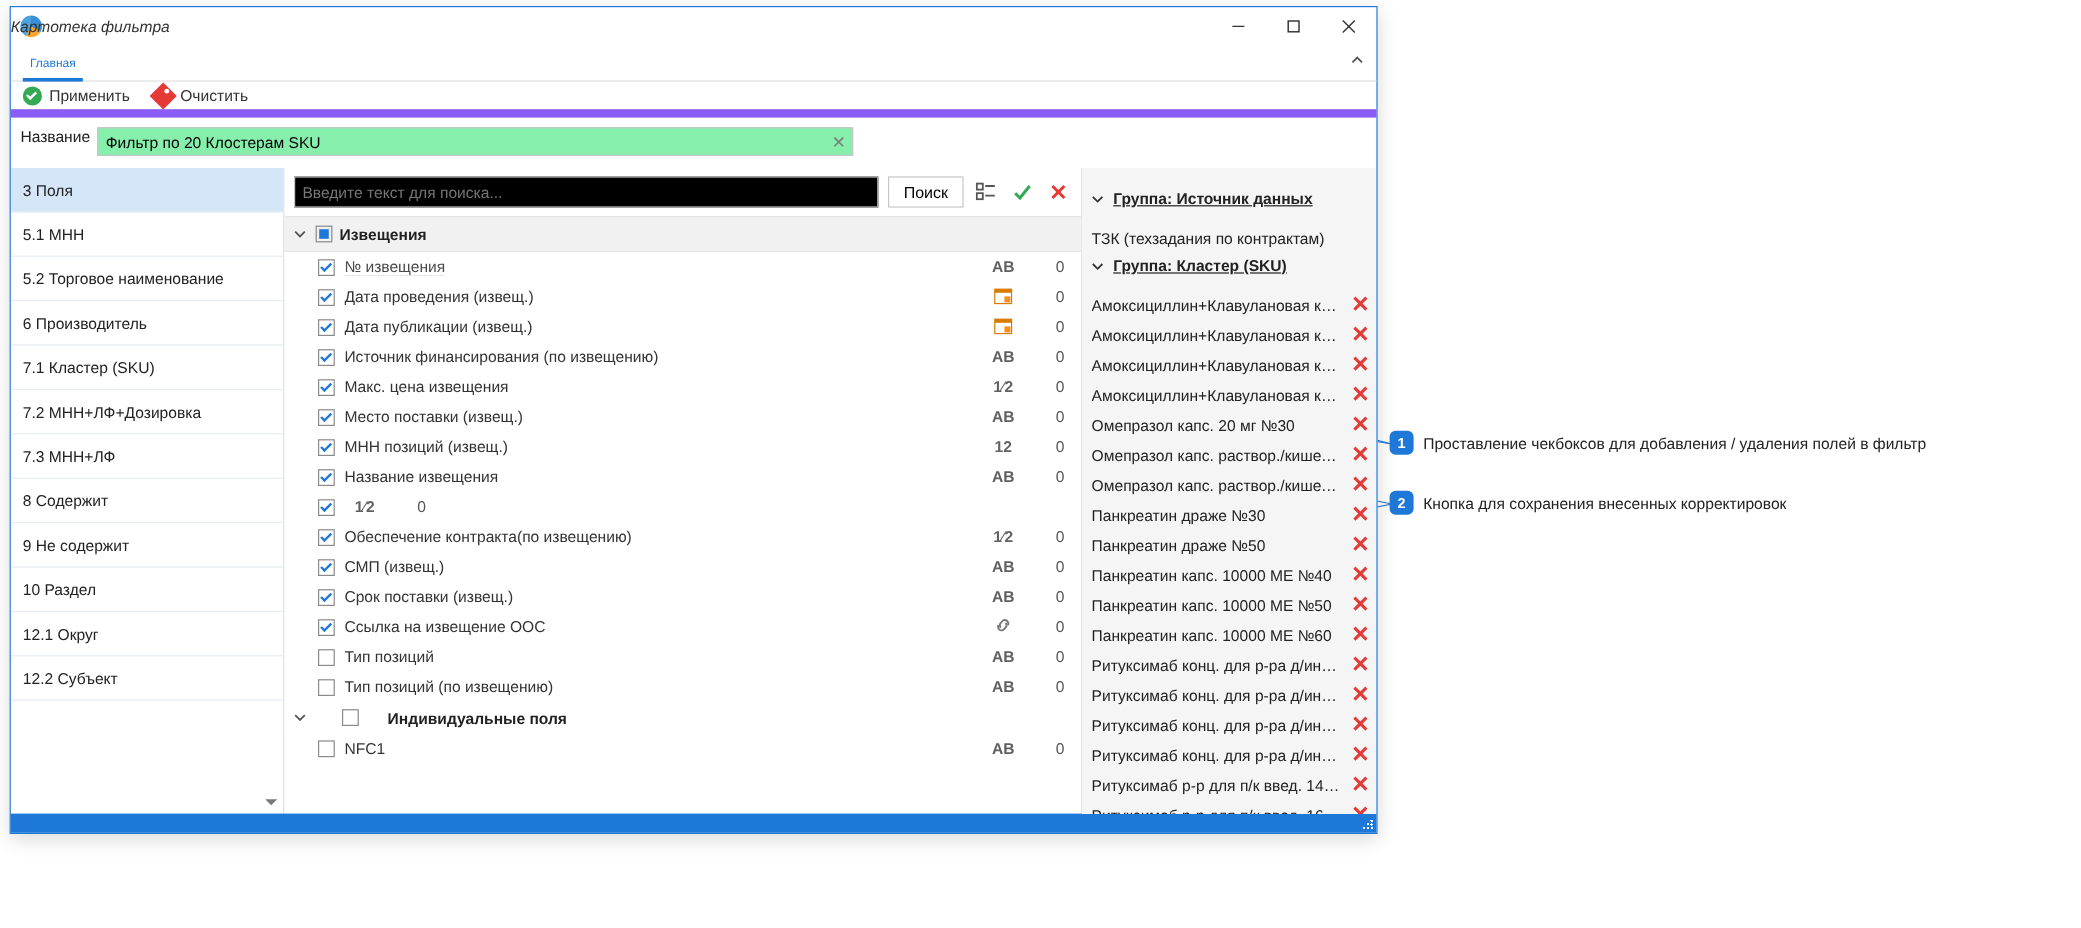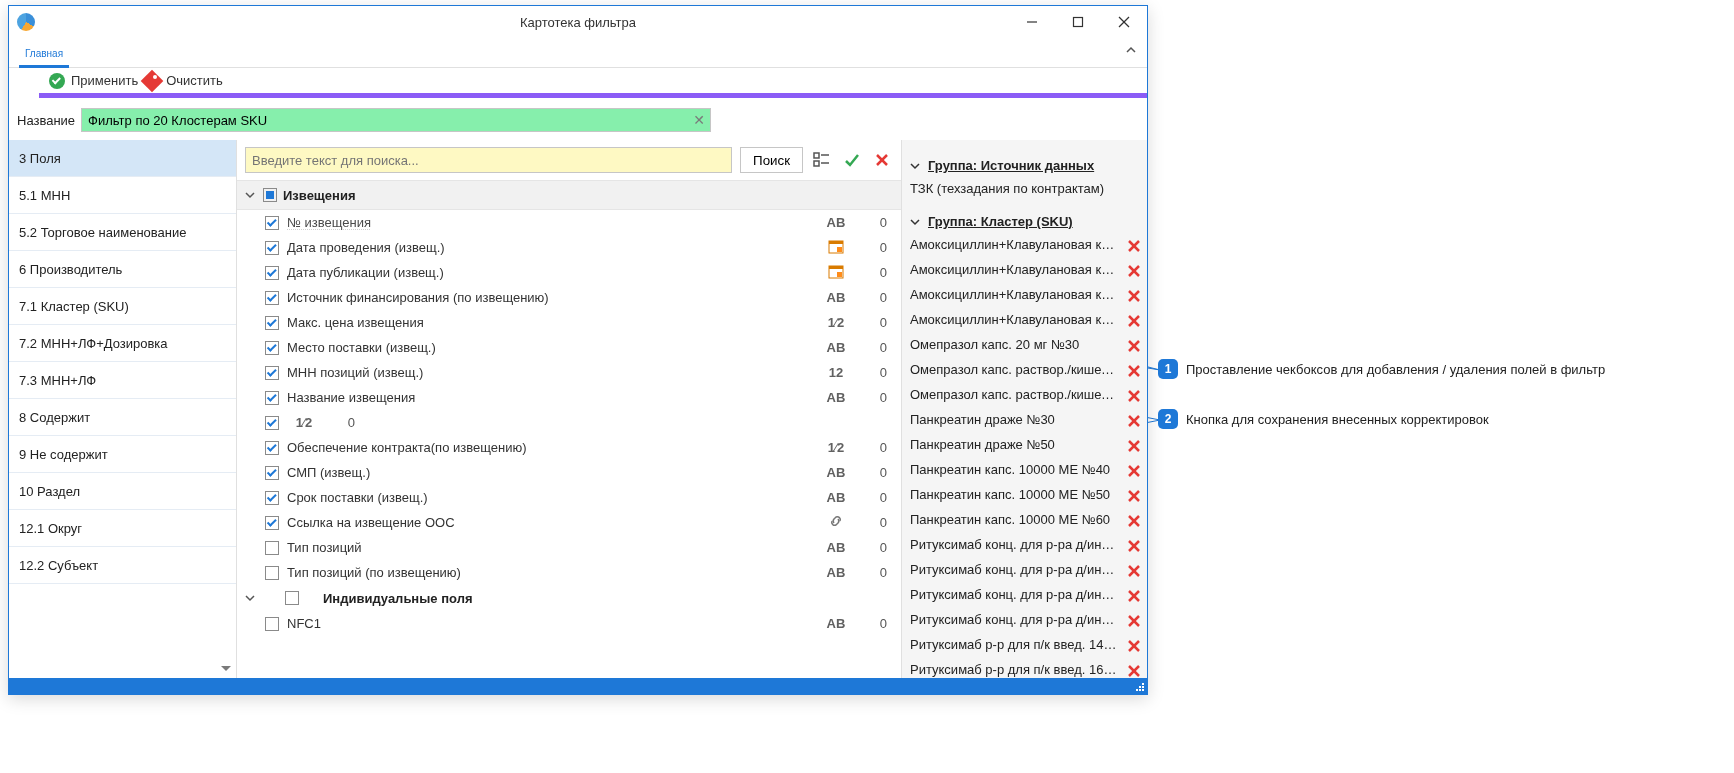--- a/index.html
+++ b/index.html
@@ -7,55 +7,55 @@
   .whole { position: relative; width: 1734px; height: 773px; }
   .window {
     position: absolute; left: 8px; top: 5px; width: 1140px; height: 690px;
     border: 1px solid #1e78d7; background: #fff;
     box-shadow: 0 4px 16px rgba(0,0,0,.15);
     display: flex; flex-direction: column;
   }
   .titlebar { height: 32px; display: flex; align-items: center; position: relative; }
   .app-logo { width: 18px; height: 18px; margin: 0 8px; border-radius: 50%;
     background: conic-gradient(#3a8fd9 0 120deg, #f6a732 120deg 210deg, #4da3e0 210deg 360deg); }
-  .titlebar .title { position:absolute; left:0; right:0; text-align:center; font-size:13px; color:#333; pointer-events:none; }
+  .titlebar .title { position:absolute; left:0; right:0; font-size:13px; color:#333; pointer-events:none;font-style:italic; }
   .win-btns { position:absolute; right:0; top:0; display:flex; height:32px; }
   .win-btn { width:46px; height:32px; display:flex; align-items:center; justify-content:center; cursor:pointer; }
   .win-btn svg { stroke:#333; stroke-width:1.2; fill:none; }
 
   .tabbar { height: 30px; border-bottom: 1px solid #e0e0e0; display:flex; align-items:flex-end; padding:0 10px; position:relative; }
   .tab { padding: 4px 6px 6px; font-size: 10px; color:#1e78d7; border-bottom: 3px solid #1e78d7; margin-bottom:-1px; }
   .tab-collapse { position:absolute; right:10px; top:6px; color:#555; }
 
-  .toolbar { height: 30px; display:flex; align-items:center; gap:6px; padding: 0 10px; border-bottom:5px solid #8b5cf6;margin-left:30px; }
+  .toolbar { height: 30px; display:flex; align-items:center; gap:20px; padding: 0 10px; border-bottom:7px solid #8b5cf6; }
   .tbtn { display:flex; align-items:center; gap:6px; font-size: 13px; color:#333; cursor:pointer; }
   .ico-apply { width:16px; height:16px; border-radius:50%; background:#34a853; display:flex; align-items:center; justify-content:center; }
   .ico-apply::after { content:""; width:6px; height:3px; border-left:2px solid #fff; border-bottom:2px solid #fff; transform: rotate(-45deg) translate(0,-1px); }
   .ico-clear { width:16px; height:16px; position:relative; }
   .ico-clear::before { content:""; position:absolute; inset:0; background:#e53935; transform: rotate(45deg); }
   .ico-clear::after { content:""; position:absolute; left:9px; top:2px; width:4px; height:4px; background:#fff; border-radius:50%; }
   
-  .upper-row { display:flex; padding: 8px 8px 6px; align-items:center; height:42px; border-bottom:0; }
+  .upper-row { display:flex; padding: 8px 8px 6px; align-items:flex-start; height:42px; border-bottom:0; }
   .upper-row label { margin-right:6px; }
   .upper-row .inputwrap { flex:1; position:relative; border:1px solid #c6c6c6; height:24px; display:flex; align-items:center; background:#86efac; max-width: 630px; }
   .upper-row input { flex:1; border:none; outline:none; padding:0 6px; font-size:13px; background:transparent; }
   .upper-row .clear-x { width:22px; text-align:center; color:#7a7a7a; cursor:pointer; font-size:14px; }
 
   .maincols { flex:1; display:flex; overflow:hidden; }
 
   .sidelist { width: 228px; border-right:1px solid #e0e0e0; background:#fff; position:relative; display:flex; flex-direction:column; overflow:hidden; }
   .sidelist .items { flex:1; overflow:hidden; }
   .sidelist .item { height: 37px; display:flex; align-items:center; padding:0 10px; border-bottom:1px solid #e5ecf4; cursor:pointer; }
   .sidelist .item.selected { background:#d4e6f7; }
   .scroll-dummy { position:absolute; right:2px; bottom:2px; width:16px; height:16px; }
   .scroll-dummy svg { fill:#7a7a7a; }
 
   .middle { flex:1; display:flex; flex-direction:column; border-right:1px solid #e0e0e0; overflow:hidden; }
   .searchbar { height: 40px; display:flex; align-items:center; gap:8px; padding:6px 8px; }
-  .searchbar .sinput { flex:1; border:1px solid #c6c6c6; height:26px; padding:0 6px; font-size:13px; color:#888; background:#fef9c3; }
+  .searchbar .sinput { flex:1; border:1px solid #c6c6c6; height:26px; padding:0 6px; font-size:13px; color:#888; background:#000000; }
   .searchbar .sbtn { border:1px solid #c6c6c6; background:#fff; height:26px; padding:0 12px; cursor:pointer; }
   .searchbar .mini { width:22px; height:22px; display:flex; align-items:center; justify-content:center; cursor:pointer; }
   .searchbar .mini svg { width:18px; height:18px; }
   .searchbar .mini.check svg { stroke:#34a853; }
   .searchbar .mini.cross svg { stroke:#e53935; }
 
   .treehdr { height:30px; background:#f1f1f1; border-top:1px solid #e5e5e5; border-bottom:1px solid #e5e5e5; display:flex; align-items:center; padding:0 8px; gap:6px; font-weight:bold; }
   .treehdr .caret, .grphdr .caret { cursor:pointer; }
   .caret { display:inline-flex; width:12px; }
   .tree { flex:1; overflow-y:auto; position: relative; }
@@ -68,21 +68,21 @@
   .tcb.tri::after { content:""; width:8px; height:8px; background:#1e78d7; }
   .trow .label { flex:1; color:#333; white-space:nowrap; overflow:hidden; text-overflow: ellipsis; }
   .trow .label.link { color:#4a4a4a; text-decoration: underline dotted; text-underline-offset: 3px; }
   .trow .type { width:34px; text-align:center; font-weight:normal; color:#616161; }
   .trow .cnt { width:30px; text-align:right; color:#555; padding-right:4px; }
   .grphdr { height:26px; display:flex; align-items:center; padding:0 8px; gap:24px; font-weight:bold; background:#fff; }
   .grphdr .tcb { margin-left: 4px; }
 
   .right { width:245px; background:#f5f5f5; overflow-y:auto; padding: 10px 4px 10px 8px; }
   .rgrp-h { display:flex; align-items:center; gap:6px; font-weight:bold; text-decoration: underline; margin: 8px 0; }
-  .rline { display:flex; align-items:flex-start; height:25px; gap:6px; }
+  .rline { display:flex; align-items:flex-end; height:25px; gap:6px; }
   .rline .txt { flex:1; white-space:nowrap; overflow:hidden; text-overflow:ellipsis; }
   .rline .del { width:18px; height:18px; cursor:pointer; }
   .rline .del svg { stroke:#e53935; stroke-width:2.5; }
 
   .footer { height: 16px; background:#1e78d7; position:relative; }
   .footer::after { content:""; position:absolute; right:2px; bottom:2px; width:10px; height:10px;
     background:
       radial-gradient(circle at 2px 8px, #fff 1px, transparent 1px),
       radial-gradient(circle at 5px 8px, #fff 1px, transparent 1px),
       radial-gradient(circle at 8px 8px, #fff 1px, transparent 1px),

